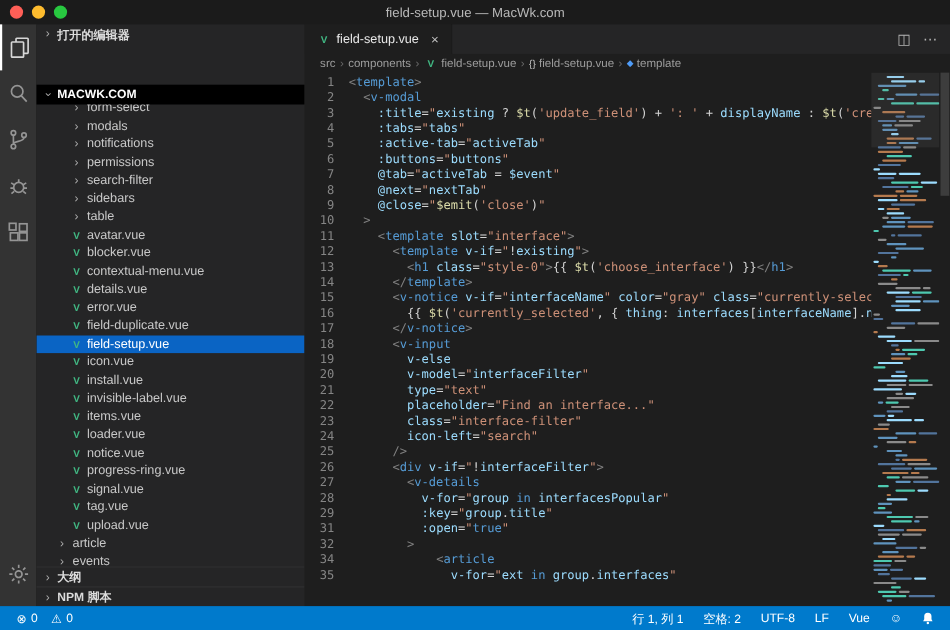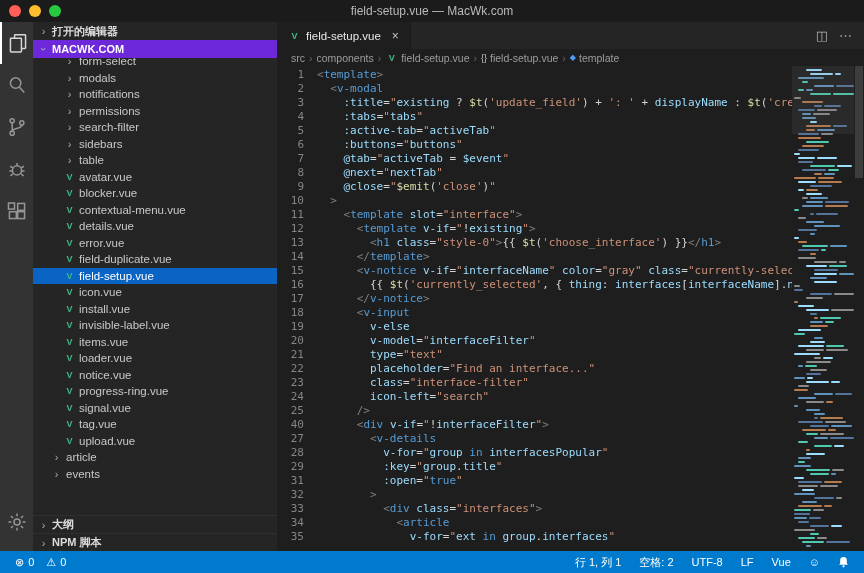--- a/index.html
+++ b/index.html
@@ -20,21 +20,21 @@
   .activitybar { flex:0 0 33px; background:#333333; display:flex; flex-direction:column; align-items:center; }
   .act-item { width:33px; height:42px; display:flex; align-items:center; justify-content:center; opacity:.6; cursor:pointer; }
   .act-item.active { opacity:1; border-left:2px solid #fff; }
   .act-item svg { stroke:#d7d7d7; fill:none; stroke-width:1.1; }
   .act-bottom { margin-top:auto; margin-bottom:8px; }
 
   
   .sidebar { flex:0 0 244px; background:#252526; color:#cccccc; display:flex; flex-direction:column; min-height:0; overflow:hidden; }
   .sidebar-title { flex:0 0 26px; line-height:26px; padding-left:20px; font-size:11px; color:#b5b5b5; }
   .section-row { flex:0 0 18px; height:18px; display:flex; align-items:center; gap:2px; font-weight:bold; font-size:11px; color:#dcdcdc; padding-left:4px; cursor:pointer; white-space:nowrap; }
-  .ws-row { background:#6d28d9; color:#fff; }
+  .ws-row { background:#000000; color:#fff;margin-top:37px; }
   .chev { color:#adadad; font-size:11px; width:13px; text-align:center; display:inline-block; font-weight:normal; }
   .chev.down { transform:rotate(90deg); }
   .tree { flex:1 1 auto; overflow:hidden; font-size:11.5px; }
   .tree-row { height:16.5px; display:flex; align-items:center; white-space:nowrap; cursor:pointer; color:#c8c8c8; }
   .tree-row:first-child { margin-top:-5px; }
   .tree-row.selected { background:#0a64c4; color:#fff; }
   .vue-badge { color:#41b883; font-weight:bold; font-size:9px; width:13px; text-align:center; display:inline-block; }
   .tree-label { margin-left:3px; }
   .bottom-sections { flex:0 0 36px; display:flex; flex-direction:column; }
   .bottom-sections .section-row { border-top:1px solid rgba(255,255,255,.05); }
@@ -399,21 +399,21 @@
             </div>
             <div class="code-line">
               <span class="ln">24</span>
               <span class="line-text">        <span class="tk-a">icon-left</span><span class="tk-o">=</span><span class="tk-s">"search"</span></span>
             </div>
             <div class="code-line">
               <span class="ln">25</span>
               <span class="line-text">      <span class="tk-p">/&gt;</span></span>
             </div>
             <div class="code-line">
-              <span class="ln">40</span>
+              <span class="ln">26</span>
               <span class="line-text">      <span class="tk-p">&lt;</span><span class="tk-t">div</span><span class="tk-w"> </span><span class="tk-a">v-if</span><span class="tk-o">=</span><span class="tk-s">"</span><span class="tk-o">!</span><span class="tk-v">interfaceFilter</span><span class="tk-s">"</span><span class="tk-p">&gt;</span></span>
             </div>
             <div class="code-line">
               <span class="ln">27</span>
               <span class="line-text">        <span class="tk-p">&lt;</span><span class="tk-t">v-details</span></span>
             </div>
             <div class="code-line">
               <span class="ln">28</span>
               <span class="line-text">          <span class="tk-a">v-for</span><span class="tk-o">=</span><span class="tk-s">"</span><span class="tk-v">group</span><span class="tk-w"> </span><span class="tk-k">in</span><span class="tk-w"> </span><span class="tk-v">interfacesPopular</span><span class="tk-s">"</span></span>
             </div>
@@ -421,24 +421,20 @@
               <span class="ln">29</span>
               <span class="line-text">          <span class="tk-a">:key</span><span class="tk-o">=</span><span class="tk-s">"</span><span class="tk-v">group</span><span class="tk-o">.</span><span class="tk-v">title</span><span class="tk-s">"</span></span>
             </div>
             <div class="code-line">
               <span class="ln">31</span>
               <span class="line-text">          <span class="tk-a">:open</span><span class="tk-o">=</span><span class="tk-s">"</span><span class="tk-k">true</span><span class="tk-s">"</span></span>
             </div>
             <div class="code-line">
               <span class="ln">32</span>
               <span class="line-text">        <span class="tk-p">&gt;</span></span>
-            </div>
-            <div class="code-line">
-              <span class="ln">33</span>
-              <span class="line-text">          <span class="tk-p">&lt;</span><span class="tk-t">div</span><span class="tk-w"> </span><span class="tk-a">class</span><span class="tk-o">=</span><span class="tk-s">"interfaces"</span><span class="tk-p">&gt;</span></span>
             </div>
             <div class="code-line">
               <span class="ln">34</span>
               <span class="line-text">            <span class="tk-p">&lt;</span><span class="tk-t">article</span></span>
             </div>
             <div class="code-line">
               <span class="ln">35</span>
               <span class="line-text">              <span class="tk-a">v-for</span><span class="tk-o">=</span><span class="tk-s">"</span><span class="tk-v">ext</span><span class="tk-w"> </span><span class="tk-k">in</span><span class="tk-w"> </span><span class="tk-v">group</span><span class="tk-o">.</span><span class="tk-v">interfaces</span><span class="tk-s">"</span></span>
             </div>
           </div>

